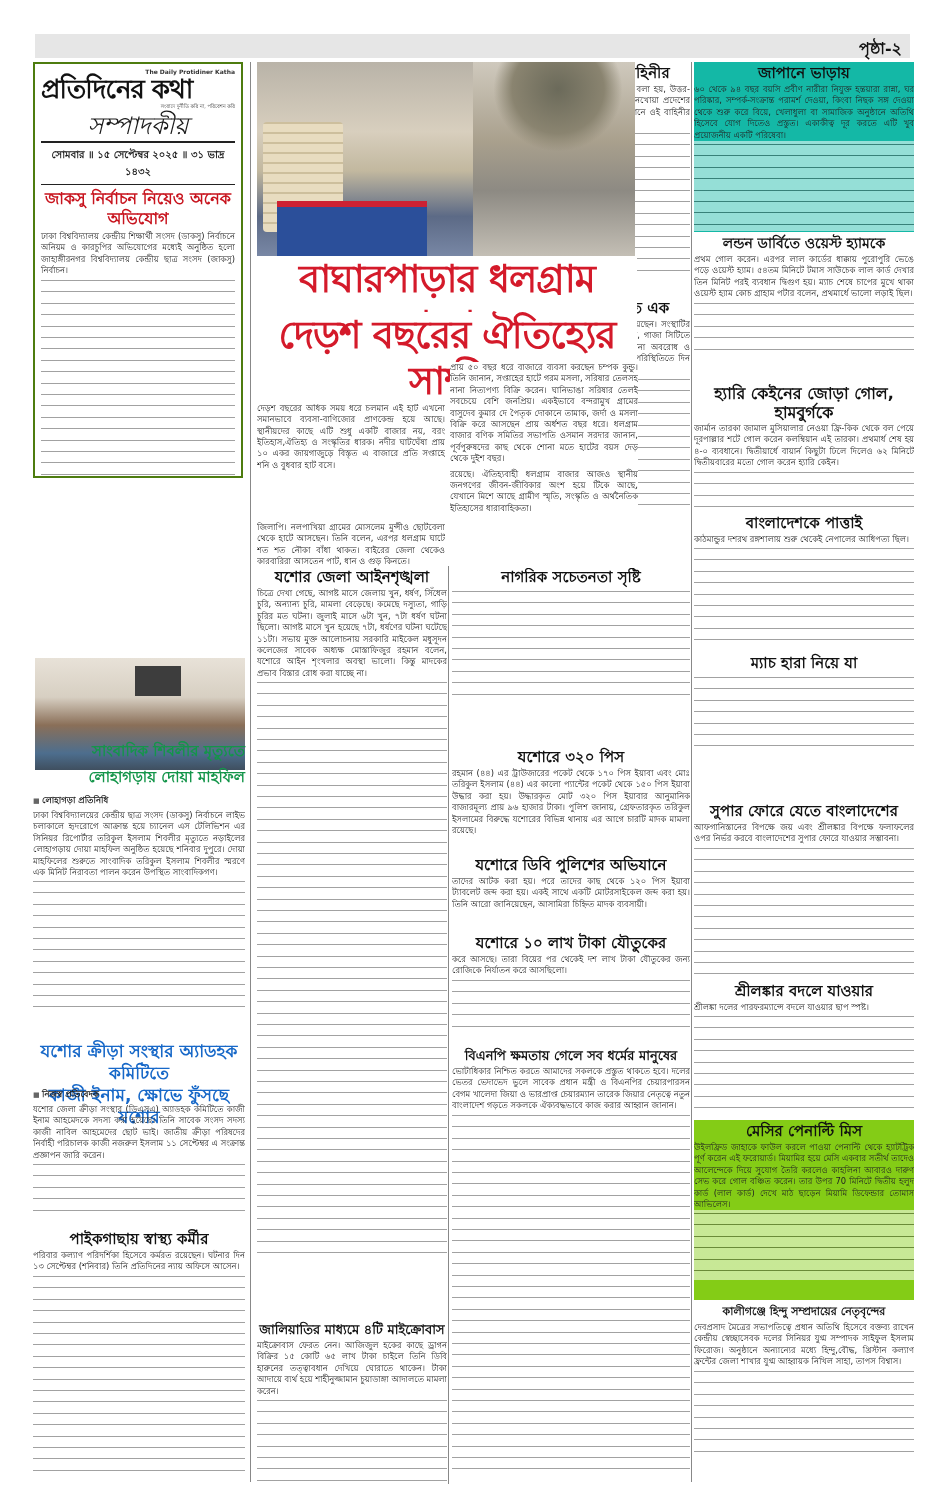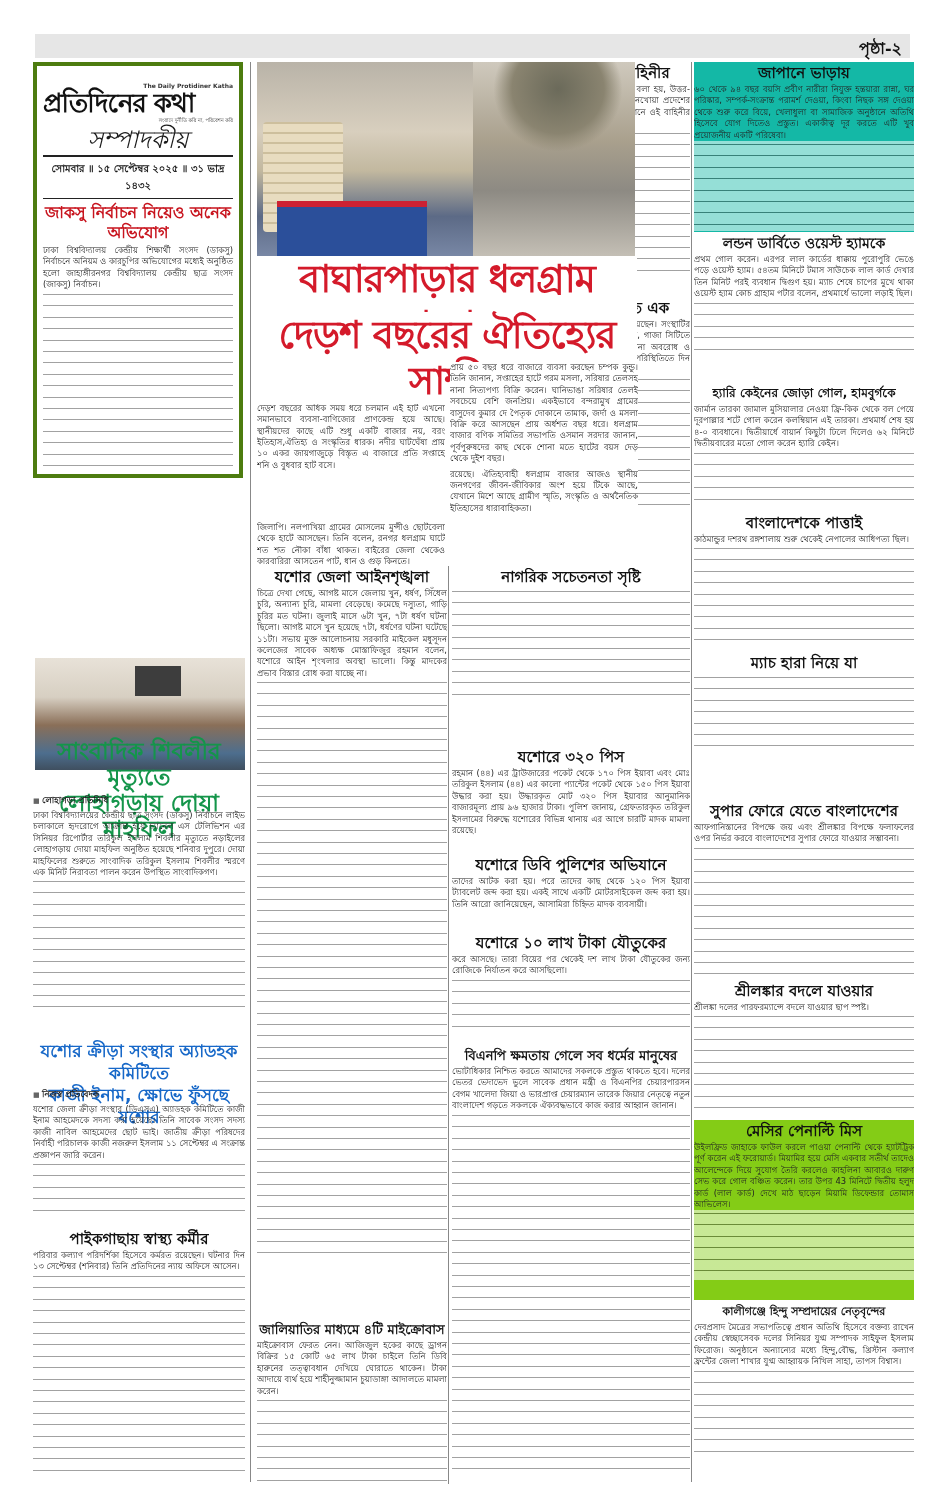--- a/index.html
+++ b/index.html
@@ -11,42 +11,42 @@
 
   .col { position: absolute; overflow: hidden; }
   .body-text { font-size: 8.4px; line-height: 11.4px; text-align: justify; color: #222; }
   .body-text .fill { display: block; height: 100%; background: repeating-linear-gradient(#ffffff 0px, #ffffff 3px, #555 3px, #555 4px, #ffffff 4px, #ffffff 11.4px); opacity: .55; }
   .byline { font-size: 8.5px; font-weight: bold; color: #222; margin: 2px 0; }
   .byline:before { content: "\25A0  "; color: #666; font-size: 7px; }
 
   .sub-head { text-align: center; font-weight: bold; color: #111; font-size: 15px; line-height: 19px; margin: 2px 0 1px; }
 
   
-  .editorial-box { position: absolute; left: 33px; top: 62px; width: 210px; height: 416px; border: 4px solid #4d7c0f; padding: 16px 6px; overflow: hidden; }
+  .editorial-box { position: absolute; left: 33px; top: 62px; width: 210px; height: 416px; border: 2px solid #4d7c0f; padding: 4px 6px; overflow: hidden; }
   .masthead-en { font-size: 6px; text-align: right; color: #333; font-weight: bold; }
   .masthead { font-family: "DejaVu Serif", serif; font-size: 26px; font-weight: bold; line-height: 28px; color: #111; letter-spacing: -1px; }
   .masthead-tag { font-size: 5px; text-align: right; color: #333; }
   .section-title { font-family: "DejaVu Serif", serif; font-style: italic; font-size: 24px; text-align: center; line-height: 30px; border-bottom: 2px solid #222; margin-bottom: 4px; }
   .date-line { font-size: 10px; text-align: center; font-weight: bold; border-bottom: 1px solid #222; padding-bottom: 3px; margin-bottom: 4px; }
   .ed-head { font-size: 16px; font-weight: bold; color: #c8141e; text-align: center; line-height: 20px; margin-bottom: 2px; }
 
   .photo { position: absolute; overflow: hidden; }
   .photo-market { left: 257px; top: 62px; width: 216px; height: 198px; background: linear-gradient(180deg, #b9b3a8 0%, #d8cfbe 35%, #c2b89f 55%, #5c6a86 78%, #7b8aa8 100%); }
   .photo-market .sacks { position: absolute; left: 6px; top: 60px; width: 80px; height: 110px; background: repeating-linear-gradient(0deg, #e8dcc0 0 8px, #cdbf9d 8px 10px); border-radius: 4px; }
   .photo-market .truck { position: absolute; left: 20px; bottom: 4px; width: 150px; height: 55px; background: #2b4f9a; border-top: 6px solid #c23; }
   .photo-road { left: 473px; top: 62px; width: 162px; height: 198px; background: linear-gradient(180deg, #cfc9bd 0%, #a9a08d 40%, #8d8a83 65%, #c7c2b8 100%); }
   .photo-road .tree { position: absolute; left: 20px; top: 0; width: 130px; height: 90px; background: radial-gradient(ellipse at 50% 30%, #6b6a5a 0%, #8a8470 50%, transparent 70%); }
 
   .big-head-1 { position: absolute; left: 257px; top: 256px; width: 380px; text-align: center; font-size: 38px; font-weight: bold; color: #d41a2a; line-height: 46px; letter-spacing: -1px; }
   .big-head-2 { position: absolute; left: 257px; top: 312px; width: 380px; text-align: center; font-size: 38px; font-weight: bold; color: #d41a2a; line-height: 46px; letter-spacing: -1px; }
 
   .photo-meeting { left: 35px; top: 658px; width: 210px; height: 112px; background: linear-gradient(180deg, #e8e2d8 0%, #d7cfc2 35%, #8a6f58 60%, #4d6e8e 85%, #3f4f5f 100%); }
   .photo-meeting .banner { position: absolute; left: 100px; top: 8px; width: 46px; height: 30px; background: #3d3d3d; }
 
-  .green-head { position: absolute; left: 33px; top: 738px; width: 212px; text-align: center; font-size: 23px; font-weight: bold; color: #14954a; line-height: 26px; }
+  .green-head { position: absolute; left: 33px; top: 738px; width: 212px; text-align: right; font-size: 15px; font-weight: bold; color: #14954a; line-height: 26px; }
   .blue-head { position: absolute; left: 33px; top: 1040px; width: 212px; text-align: center; font-size: 17px; font-weight: bold; color: #1768c8; line-height: 22px; }
 
   .vrule { position: absolute; width: 1px; background: #888; }
 </style>
 </head>
 <body>
 
 <div class="page-header-bar">
   <span class="page-number">পৃষ্ঠা-২</span>
 </div>
@@ -77,21 +77,21 @@
 <div class="big-head-2">দেড়শ বছরের ঐতিহ্যের সাক্ষী</div>
 
 <div class="col" style="left:257px; top:362px; width:188px; height:160px;">
   <div class="byline">নিজস্ব প্রতিবেদক</div>
   <div class="body-text">যশোরের বাঘারপাড়া উপজেলার ধলগ্রাম ইউনিয়নে চিত্রা নদীর তীরে গড়ে উঠেছে ঐতিহ্যবাহী ধলগ্রাম বাজার। প্রায় দেড়শ বছরের অধিক সময় ধরে চলমান এই হাট এখনো সমানভাবে ব্যবসা-বাণিজ্যের প্রাণকেন্দ্র হয়ে আছে। স্থানীয়দের কাছে এটি শুধু একটি বাজার নয়, বরং ইতিহাস,ঐতিহ্য ও সংস্কৃতির ধারক। নদীর ঘাটঘেঁষা প্রায় ১০ একর জায়গাজুড়ে বিস্তৃত এ বাজারে প্রতি সপ্তাহে শনি ও বুধবার হাট বসে।</div>
 </div>
 <div class="col" style="left:450px; top:362px; width:188px; height:160px;">
   <div class="body-text">প্রায় ৫০ বছর ধরে বাজারে ব্যবসা করছেন চম্পক কুন্ডু। তিনি জানান, সপ্তাহের হাটে গরম মসলা, সরিষার তেলসহ নানা নিত্যপণ্য বিক্রি করেন। ঘানিভাঙা সরিষার তেলই সবচেয়ে বেশি জনপ্রিয়। একইভাবে বন্দরামুখ গ্রামের বাসুদেব কুমার দে পৈতৃক দোকানে তামাক, জর্দা ও মসলা বিক্রি করে আসছেন প্রায় অর্ধশত বছর ধরে। ধলগ্রাম বাজার বণিক সমিতির সভাপতি ওসমান সরদার জানান, পূর্বপুরুষদের কাছ থেকে শোনা মতে হাটের বয়স দেড় থেকে দুইশ বছর।</div>
 </div>
 <div class="col" style="left:257px; top:522px; width:188px; height:46px;">
-  <div class="body-text">জিলাপি। নলপাখিয়া গ্রামের মোসলেম মুন্সীও ছোটবেলা থেকে হাটে আসছেন। তিনি বলেন, রনগর় ধলগ্রাম ঘাটে শত শত নৌকা বাঁধা থাকত। বাইরের জেলা থেকেও কারবারিরা আসতেন পাট, ধান ও গুড় কিনতে।</div>
+  <div class="body-text">জিলাপি। নলপাখিয়া গ্রামের মোসলেম মুন্সীও ছোটবেলা থেকে হাটে আসছেন। তিনি বলেন, এরপর় ধলগ্রাম ঘাটে শত শত নৌকা বাঁধা থাকত। বাইরের জেলা থেকেও কারবারিরা আসতেন পাট, ধান ও গুড় কিনতে।</div>
 </div>
 <div class="col" style="left:450px; top:522px; width:188px; height:46px;">
   <div class="body-text">রয়েছে। ঐতিহ্যবাহী ধলগ্রাম বাজার আজও স্থানীয় জনগণের জীবন-জীবিকার অংশ হয়ে টিকে আছে, যেখানে মিশে আছে গ্রামীণ স্মৃতি, সংস্কৃতি ও অর্থনৈতিক ইতিহাসের ধারাবাহিকতা।</div>
 </div>
 
 <div class="photo photo-meeting">
   <div class="banner"></div>
 </div>
 <div class="green-head">
   <div>সাংবাদিক শিবলীর মৃত্যুতে</div>
@@ -326,21 +326,21 @@
     </div>
 </div>
 <div class="col" style="left:694px; top:232px; width:220px; height:150px; background:#fff;">
   <div class="sub-head" style="font-size:14px">লন্ডন ডার্বিতে ওয়েস্ট হ্যামকে</div>
   <div class="body-text">প্রথম গোল করেন। এরপর লাল কার্ডের ধাক্কায় পুরোপুরি ভেঙে পড়ে ওয়েস্ট হ্যাম। ৫৪তম মিনিটে টমাস সাউচেক লাল কার্ড দেখার তিন মিনিট পরই ব্যবধান দ্বিগুণ হয়। ম্যাচ শেষে চাপের মুখে থাকা ওয়েস্ট হ্যাম কোচ গ্রাহাম পটার বলেন, প্রথমার্ধে ভালো লড়াই ছিল।</div>
   <div class="body-text">
       <span class="fill" style="height:60px"></span>
     </div>
 </div>
 <div class="col" style="left:694px; top:382px; width:220px; height:130px; background:#fff;">
-  <div class="sub-head" style="font-size:12px">হ্যারি কেইনের জোড়া গোল, হামবুর্গকে</div>
+  <div class="sub-head" style="font-size:16px">হ্যারি কেইনের জোড়া গোল, হামবুর্গকে</div>
   <div class="body-text">জার্মান তারকা জামাল মুসিয়ালার নেওয়া ফ্রি-কিক থেকে বল পেয়ে দূরপাল্লার শটে গোল করেন কলম্বিয়ান এই তারকা। প্রথমার্ধ শেষ হয় ৪-০ ব্যবধানে। দ্বিতীয়ার্ধে বায়ার্ন কিছুটা ঢিলে দিলেও ৬২ মিনিটে দ্বিতীয়বারের মতো গোল করেন হ্যারি কেইন।</div>
   <div class="body-text">
       <span class="fill" style="height:50px"></span>
     </div>
 </div>
 <div class="col" style="left:694px; top:512px; width:220px; height:140px; background:#fff;">
   <div class="sub-head">বাংলাদেশকে পাত্তাই</div>
   <div class="body-text">কাঠমান্ডুর দশরথ রঙ্গশালায় শুরু থেকেই নেপালের আধিপত্য ছিল।</div>
   <div class="body-text">
       <span class="fill" style="height:100px"></span>
@@ -361,21 +361,21 @@
 </div>
 <div class="col" style="left:694px; top:980px; width:220px; height:140px; background:#fff;">
   <div class="sub-head">শ্রীলঙ্কার বদলে যাওয়ার</div>
   <div class="body-text">শ্রীলঙ্কা দলের পারফরম্যান্সে বদলে যাওয়ার ছাপ স্পষ্ট।</div>
   <div class="body-text">
       <span class="fill" style="height:100px"></span>
     </div>
 </div>
 <div class="col" style="left:694px; top:1120px; width:220px; height:180px; background:#84cc16;">
   <div class="sub-head">মেসির পেনাল্টি মিস</div>
-  <div class="body-text">উইলফ্রিড জাহাকে ফাউল করলে পাওয়া পেনাল্টি থেকে হ্যাটট্রিক পূর্ণ করেন এই ফরোয়ার্ড। মিয়ামির হয়ে মেসি একবার সতীর্থ তাদেও আলেন্দেকে দিয়ে সুযোগ তৈরি করলেও কাহলিনা আবারও দারুণ সেভ করে গোল বঞ্চিত করেন। তার উপর 43 মিনিটে দ্বিতীয় হলুদ কার্ড (লাল কার্ড) দেখে মাঠ ছাড়েন মিয়ামি ডিফেন্ডার তোমাস আভিলেস।</div>
+  <div class="body-text">উইলফ্রিড জাহাকে ফাউল করলে পাওয়া পেনাল্টি থেকে হ্যাটট্রিক পূর্ণ করেন এই ফরোয়ার্ড। মিয়ামির হয়ে মেসি একবার সতীর্থ তাদেও আলেন্দেকে দিয়ে সুযোগ তৈরি করলেও কাহলিনা আবারও দারুণ সেভ করে গোল বঞ্চিত করেন। তার উপর 70 মিনিটে দ্বিতীয় হলুদ কার্ড (লাল কার্ড) দেখে মাঠ ছাড়েন মিয়ামি ডিফেন্ডার তোমাস আভিলেস।</div>
   <div class="body-text">
       <span class="fill" style="height:70px"></span>
     </div>
 </div>
 <div class="col" style="left:694px; top:1300px; width:220px; height:184px; background:#fff;">
   <div class="sub-head" style="font-size:11px">কালীগঞ্জে হিন্দু সম্প্রদায়ের নেতৃবৃন্দের</div>
   <div class="body-text">দেবপ্রসাদ মৈত্রের সভাপতিত্বে প্রধান অতিথি হিসেবে বক্তব্য রাখেন কেন্দ্রীয় স্বেচ্ছাসেবক দলের সিনিয়র যুগ্ম সম্পাদক সাইফুল ইসলাম ফিরোজ। অনুষ্ঠানে অন্যান্যের মধ্যে হিন্দু,বৌদ্ধ, খ্রিস্টান কল্যাণ ফ্রন্টের জেলা শাখার যুগ্ম আহ্বায়ক নিখিল সাহা, তাপস বিশ্বাস।</div>
   <div class="body-text">
       <span class="fill" style="height:90px"></span>
     </div>

